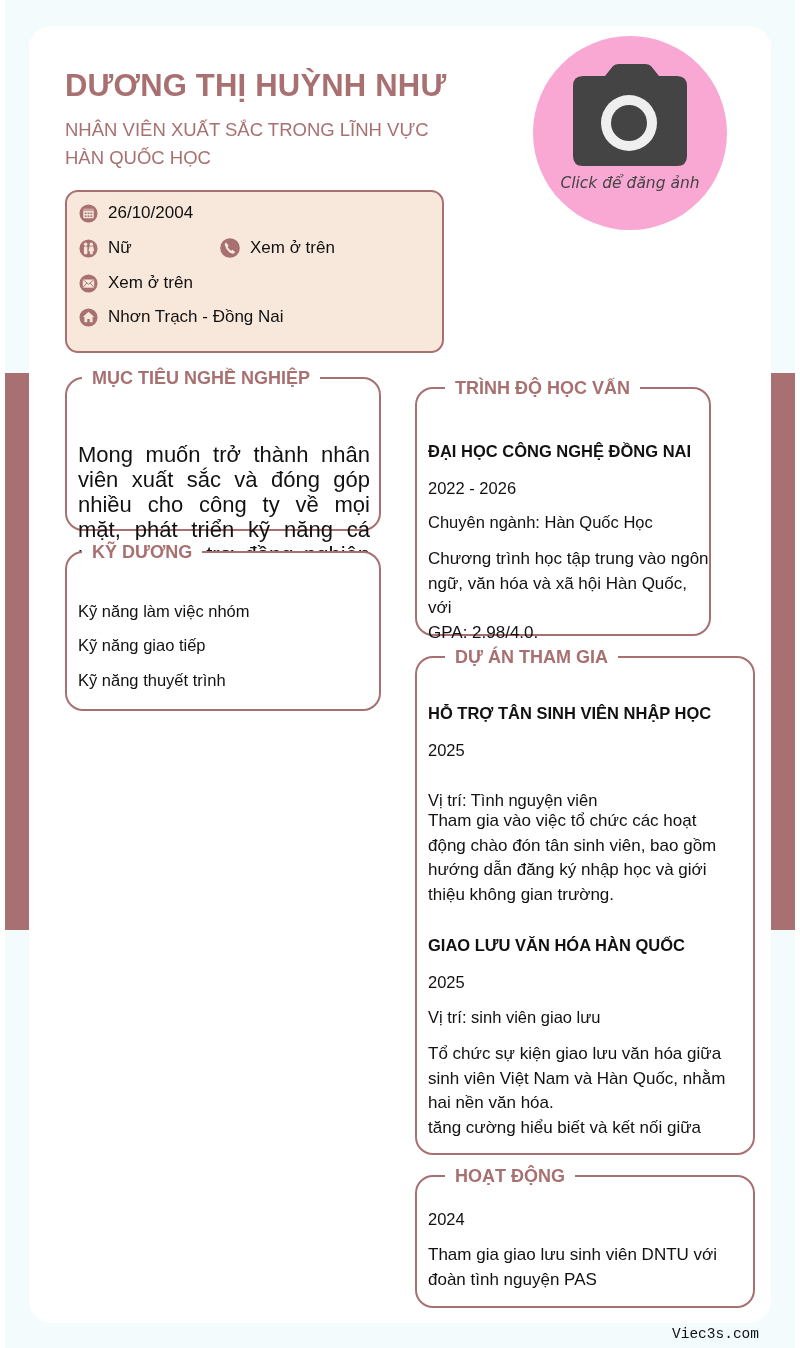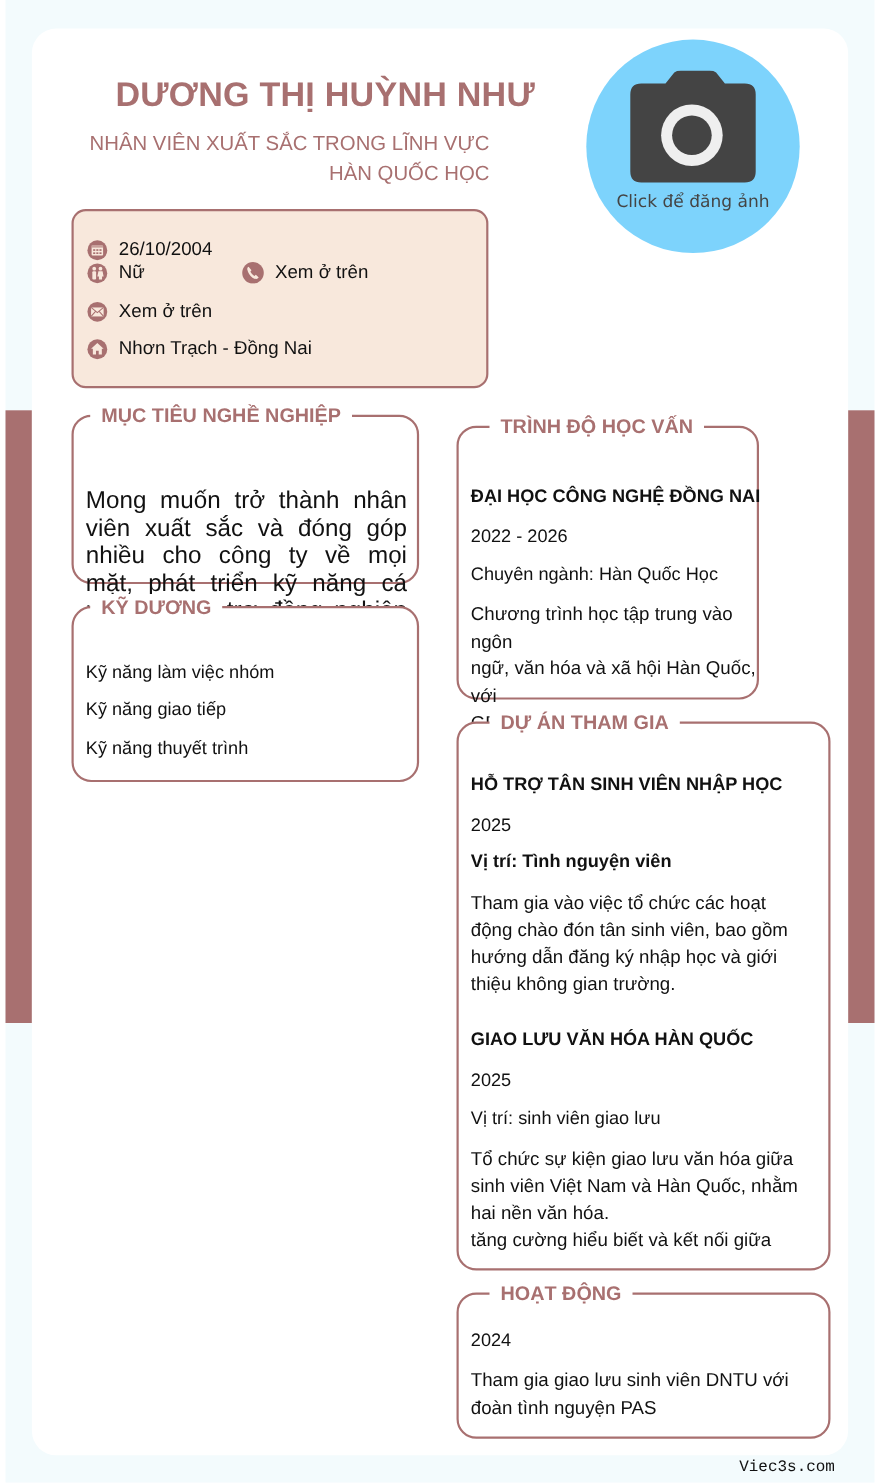--- a/index.html
+++ b/index.html
@@ -3,26 +3,26 @@
 <meta charset="utf-8">
 <style>
   * { box-sizing: border-box; margin: 0; padding: 0; }
   html, body { width: 800px; height: 1348px; background: #ffffff; overflow: hidden; }
   body { font-family: "Liberation Sans", sans-serif; color: #111; position: relative; }
   .frame { position: absolute; left: 5px; top: 0; width: 790px; height: 1348px; background: #f3fbfd; }
   .band { position: absolute; top: 373px; height: 557px; width: 24px; background: #a87070; }
   .band.left { left: 5px; }
   .band.right { left: 771px; }
   .card { position: absolute; left: 29px; top: 26px; width: 742px; height: 1297px; background: #ffffff; border-radius: 22px; }
-  .name { position: absolute; left: 65px; top: 68px; font-size: 31px; font-weight: bold; color: #a87070; letter-spacing: 0.2px; margin-left: 40px; }
-  .title { position: absolute; left: 65px; top: 116px; width: 380px; font-size: 18.5px; line-height: 28px; color: #a87070; text-align: right; }
+  .name { position: absolute; left: 65px; top: 68px; font-size: 31px; font-weight: bold; color: #a87070; letter-spacing: 0.2px; }
+  .title { position: absolute; left: 65px; top: 116px; width: 380px; font-size: 18.5px; line-height: 28px; color: #a87070; }
   .contact { position: absolute; left: 65px; top: 190px; width: 379px; height: 163px; background: #f8e8dc; border: 2px solid #a87070; border-radius: 13px; }
   .crow { position: absolute; display: flex; align-items: center; font-size: 17px; color: #111; }
   .cicon { width: 20px; height: 20px; margin-right: 10px; display: inline-flex; align-items: center; justify-content: center; }
-  .photo { position: absolute; left: 533px; top: 36px; width: 194px; height: 194px; border-radius: 50%; background: #7dd3fc; }
+  .photo { position: absolute; left: 533px; top: 36px; width: 194px; height: 194px; border-radius: 50%; background: #f9a8d4; font-style: italic; }
   .cam { position: absolute; left: 38px; top: 28px; }
   .photo-label { position: absolute; left: 0; width: 194px; top: 138px; text-align: center; font-family: "DejaVu Sans", sans-serif; font-size: 15.5px; color: #444; }
   .section { position: absolute; border: 2px solid #a87070; border-radius: 18px; background: #fff; }
   .sec-title { position: absolute; top: -13px; background: #fff; padding: 0 10px; font-size: 18px; font-weight: bold; color: #a87070; line-height: 24px; white-space: nowrap; }
   .sec-body { position: absolute; left: 11px; font-size: 22px; color: #111; margin-top: 32px; }
   .just { text-align: justify; line-height: 25px; }
   .item-head { font-weight: bold; font-size: 16.5px; }
   .ln { position: absolute; left: 11px; font-size: 16.5px; color: #111; white-space: nowrap; }
   .para { position: absolute; left: 11px; font-size: 17px; line-height: 24.7px; color: #111; }
   .watermark { position: absolute; left: 672px; top: 1326px; font-family: "Liberation Mono", monospace; font-size: 14.5px; color: #111; }
@@ -45,21 +45,21 @@
 <div class="photo">
   <svg class="cam" width="118" height="104" viewBox="0 0 118 104">
     <path d="M34 12 L42 2 Q44 0 48 0 L74 0 Q78 0 80 2 L88 12 L106 12 Q116 12 116 22 L116 92 Q116 102 106 102 L12 102 Q2 102 2 92 L2 22 Q2 12 12 12 Z" fill="#444"></path>
     <circle cx="58" cy="59" r="28" fill="#efefef"></circle>
     <circle cx="58" cy="59" r="18" fill="#444"></circle>
   </svg>
   <div class="photo-label">Click để đăng ảnh</div>
 </div>
 
 <div class="contact">
-  <div class="crow" style="left:11px; top:25px;">
+  <div class="crow" style="left:11px; top:11px;">
     <span class="cicon">
       <svg width="19" height="19" viewBox="0 0 20 20">
           <circle cx="10" cy="10" r="9.5" fill="#a87070"></circle>
           <rect x="4.5" y="5" width="11" height="10" rx="1" fill="#f8e8dc"></rect>
           <rect x="4.5" y="5" width="11" height="2.5" fill="#a87070" opacity="0.6"></rect>
           <g fill="#a87070">
             <rect x="6" y="9" width="2" height="1.6"></rect>
             <rect x="9" y="9" width="2" height="1.6"></rect>
             <rect x="12" y="9" width="2" height="1.6"></rect>
             <rect x="6" y="12" width="2" height="1.6"></rect>
@@ -117,37 +117,37 @@
   <div class="sec-body just" style="top:31px; width:292px;">Mong muốn trở thành nhân viên xuất sắc và đóng góp nhiều cho công ty về mọi mặt, phát triển kỹ năng cá nhân và hỗ trợ đồng nghiệp trong công việc.</div>
 </div>
 
 <div class="section" style="left:65px; top:551px; width:316px; height:160px;">
   <div class="sec-title" style="left:15px;">KỸ DƯƠNG</div>
   <div class="ln" style="top:49px;">Kỹ năng làm việc nhóm</div>
   <div class="ln" style="top:83px;">Kỹ năng giao tiếp</div>
   <div class="ln" style="top:118px;">Kỹ năng thuyết trình</div>
 </div>
 
-<div class="section" style="left:415px; top:387px; width:275px; height:249px;">
+<div class="section" style="left:415px; top:387px; width:296px; height:249px;">
   <div class="sec-title" style="left:28px;">TRÌNH ĐỘ HỌC VẤN</div>
   <div class="ln item-head" style="top:53px;">ĐẠI HỌC CÔNG NGHỆ ĐỒNG NAI</div>
   <div class="ln" style="top:90px;">2022 - 2026</div>
   <div class="ln" style="top:124px;">Chuyên ngành: Hàn Quốc Học</div>
   <div class="para" style="top:158px;">
     <div>Chương trình học tập trung vào ngôn</div>
     <div>ngữ, văn hóa và xã hội Hàn Quốc, với</div>
     <div>GPA: 2.98/4.0.</div>
   </div>
 </div>
 
 <div class="section" style="left:415px; top:656px; width:340px; height:499px;">
   <div class="sec-title" style="left:28px;">DỰ ÁN THAM GIA</div>
   <div class="ln item-head" style="top:46px;">HỖ TRỢ TÂN SINH VIÊN NHẬP HỌC</div>
   <div class="ln" style="top:83px;">2025</div>
-  <div class="ln" style="top:116px;font-weight:bold;">Vị trí: Tình nguyện viên</div>
+  <div class="ln" style="top:133px;">Vị trí: Tình nguyện viên</div>
   <div class="para" style="top:151px;">
     <div>Tham gia vào việc tổ chức các hoạt</div>
     <div>động chào đón tân sinh viên, bao gồm</div>
     <div>hướng dẫn đăng ký nhập học và giới</div>
     <div>thiệu không gian trường.</div>
   </div>
   <div class="ln item-head" style="top:278px;">GIAO LƯU VĂN HÓA HÀN QUỐC</div>
   <div class="ln" style="top:315px;">2025</div>
   <div class="ln" style="top:350px;">Vị trí: sinh viên giao lưu</div>
   <div class="para" style="top:384px;">

